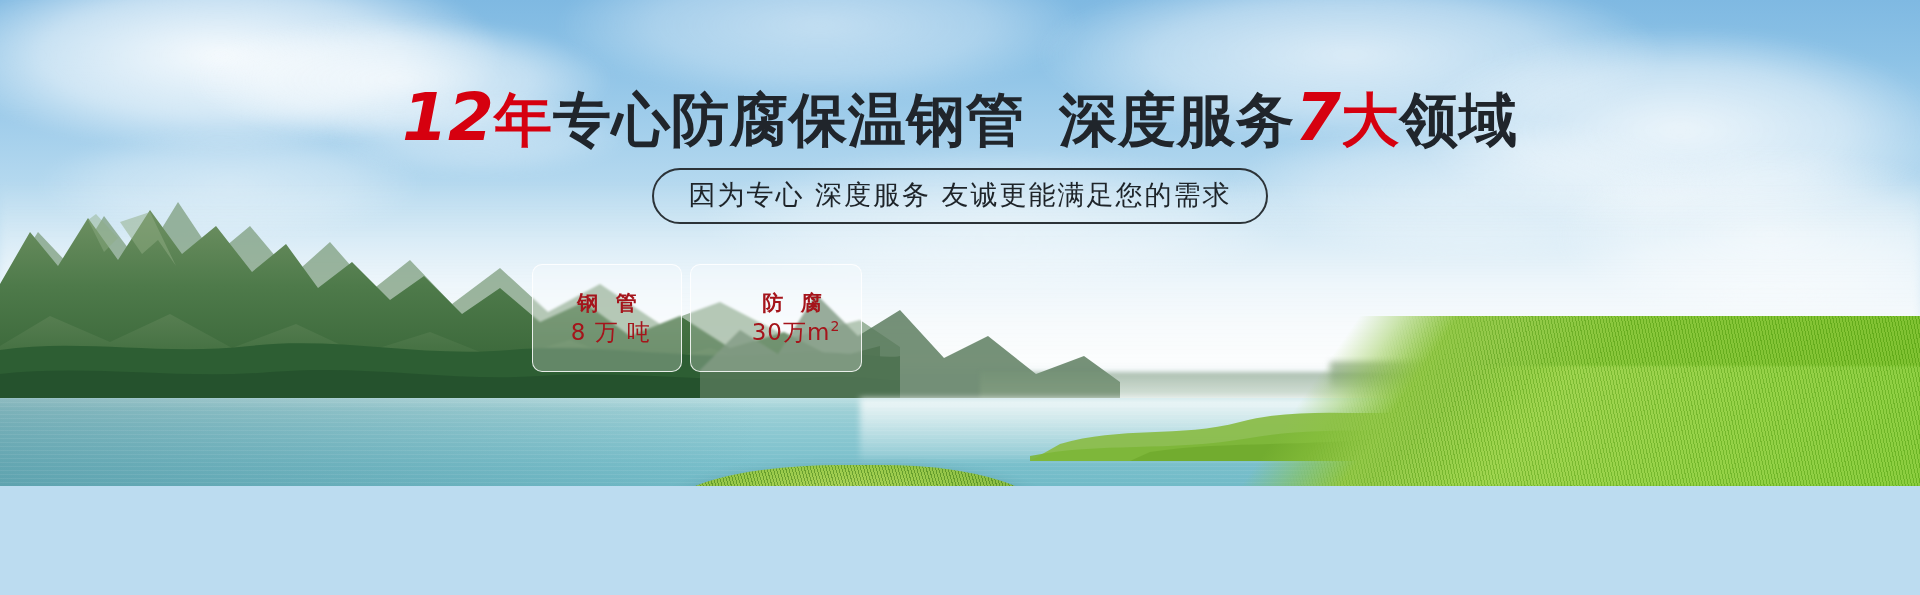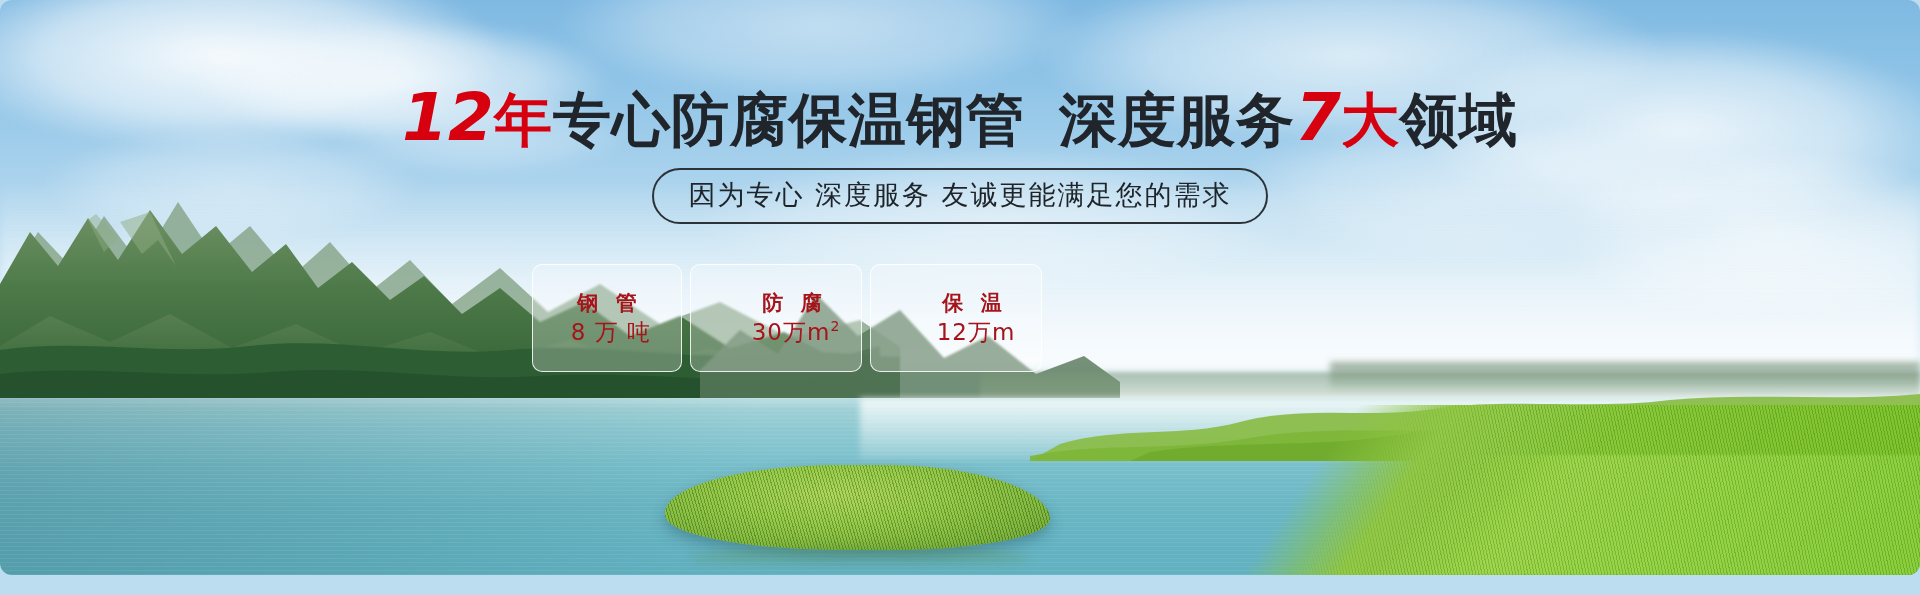--- a/index.html
+++ b/index.html
@@ -1,20 +1,20 @@
 <!DOCTYPE html>
 <html><head>
 <meta charset="utf-8">
 <style>
   * { margin:0; padding:0; box-sizing:border-box; }
   html,body { width:1920px; height:595px; overflow:hidden; background:#bcdcf0; }
   body { font-family:"Liberation Sans","DejaVu Sans",sans-serif; }
 
   #banner {
-    position:relative; width:1920px; height:575px; overflow:hidden;border-radius:12px;
+    position:relative; width:1920px; height:486px; overflow:hidden;
   }
 
   
   .sky {
     position:absolute; inset:0;
     background:
       linear-gradient(to bottom,
         #7fb9e2 0%,
         #8cc2e6 12%,
         #a5d0ec 28%,
@@ -293,20 +293,16 @@
       <div class="card">
         <div class="label">钢 管</div>
         <div class="value"><span>8 万 吨</span></div>
       </div>
 
       <div class="card wide">
         <div class="label">防 腐</div>
         <div class="value"><span>30万m</span><sup>2</sup></div>
       </div>
 
-      <div class="card wide">
-        <div class="label">保 温</div>
-        <div class="value"><span>12万m</span></div>
-      </div>
 
     </div>
   </div>
 </div>
 
 </body></html>

